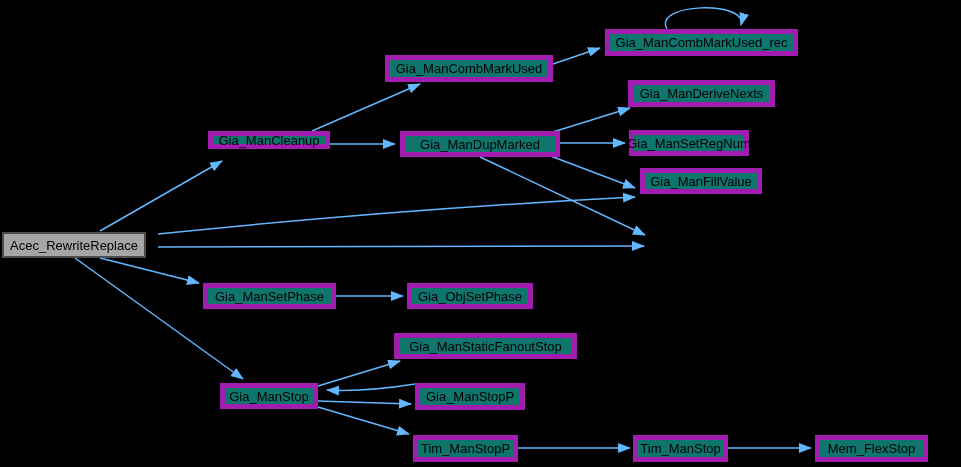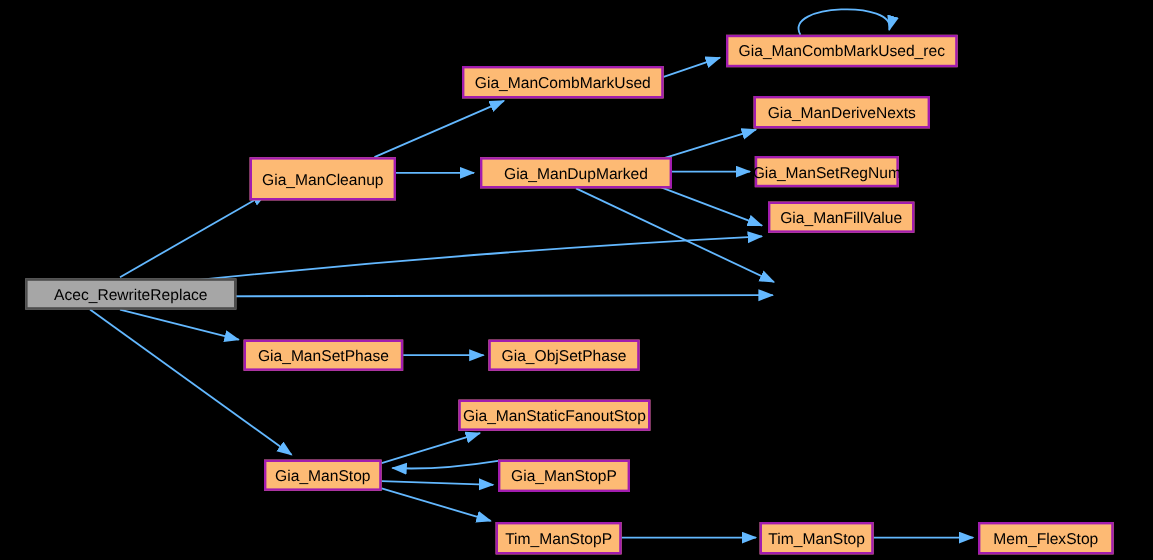--- a/index.html
+++ b/index.html
@@ -8,22 +8,22 @@
     width:961px;height:467px;
     background:#000000;
     font-family:"Liberation Sans", sans-serif;
     overflow:hidden;
   }
   #edge-layer{position:absolute;left:0;top:0;width:961px;height:467px;}
   .edge{stroke:#63B8FF;stroke-width:1.5;fill:none;}
   .node{
     position:absolute;
     box-sizing:border-box;
-    background:#fdba74;
-    border:2px solid #a21caf;
+    background:#0f766e;
+    border:5px solid #a21caf;
     color:#000000;
     font-size:13px;
     display:flex;align-items:center;justify-content:center;
     white-space:nowrap;
     cursor:pointer;
   }
   .node.root{
     background:#A6A6A6;
     border:2px solid #4D4D4D;
   }
@@ -54,44 +54,44 @@
     <path class="edge" marker-end="url(#arrow)" d="M480,157 L645,235"></path>
     <path class="edge" marker-end="url(#arrow)" d="M336,296 L403,296"></path>
     <path class="edge" marker-end="url(#arrow)" d="M318,386 L400,361"></path>
     <path class="edge" marker-end="url(#arrow)" d="M415,384 Q365,392 327,390"></path>
     <path class="edge" marker-end="url(#arrow)" d="M318,401 L411,404"></path>
     <path class="edge" marker-end="url(#arrow)" d="M318,407 L409,434"></path>
     <path class="edge" marker-end="url(#arrow)" d="M518,448 L630,448"></path>
     <path class="edge" marker-end="url(#arrow)" d="M728,448 L811,448"></path>
   </svg>
 
-  <div class="node root" style="left:21px;top:232px;width:176px;height:26px">Acec_RewriteReplace</div>
+  <div class="node root" style="left:2px;top:232px;width:144px;height:26px">Acec_RewriteReplace</div>
 
-  <div class="node" style="left:208px;top:131px;width:122px;height:36px">Gia_ManCleanup</div>
+  <div class="node" style="left:208px;top:131px;width:122px;height:18px">Gia_ManCleanup</div>
 
   <div class="node" style="left:385px;top:55px;width:168px;height:27px">Gia_ManCombMarkUsed</div>
 
   <div class="node" style="left:605px;top:29px;width:193px;height:27px">Gia_ManCombMarkUsed_rec</div>
 
   <div class="node" style="left:400px;top:131px;width:160px;height:26px">Gia_ManDupMarked</div>
 
   <div class="node" style="left:628px;top:80px;width:147px;height:27px">Gia_ManDeriveNexts</div>
 
   <div class="node" style="left:629px;top:130px;width:120px;height:26px">Gia_ManSetRegNum</div>
 
   <div class="node" style="left:640px;top:168px;width:122px;height:26px">Gia_ManFillValue</div>
 
 
   <div class="node" style="left:203px;top:283px;width:133px;height:26px">Gia_ManSetPhase</div>
 
   <div class="node" style="left:407px;top:283px;width:126px;height:26px">Gia_ObjSetPhase</div>
 
   <div class="node" style="left:220px;top:383px;width:98px;height:26px">Gia_ManStop</div>
 
-  <div class="node" style="left:382px;top:333px;width:160px;height:26px">Gia_ManStaticFanoutStop</div>
+  <div class="node" style="left:394px;top:333px;width:183px;height:26px">Gia_ManStaticFanoutStop</div>
 
   <div class="node" style="left:415px;top:383px;width:110px;height:27px">Gia_ManStopP</div>
 
   <div class="node" style="left:413px;top:435px;width:105px;height:27px">Tim_ManStopP</div>
 
   <div class="node" style="left:633px;top:435px;width:95px;height:27px">Tim_ManStop</div>
 
   <div class="node" style="left:815px;top:435px;width:113px;height:27px">Mem_FlexStop</div>
 
 </div>

